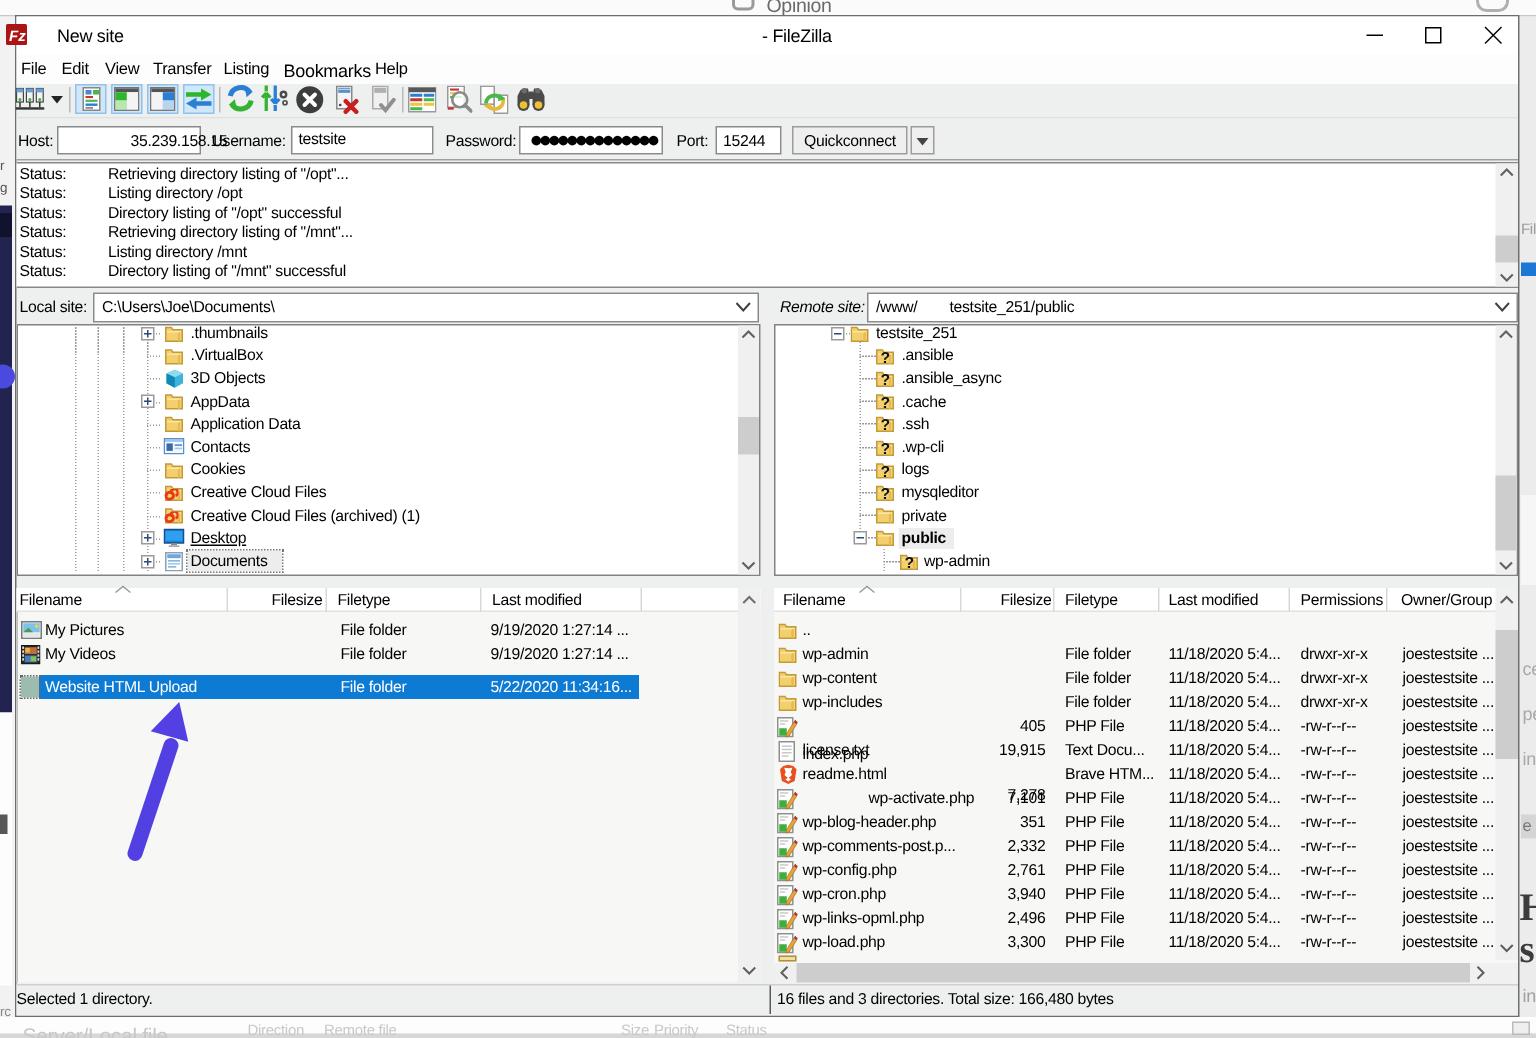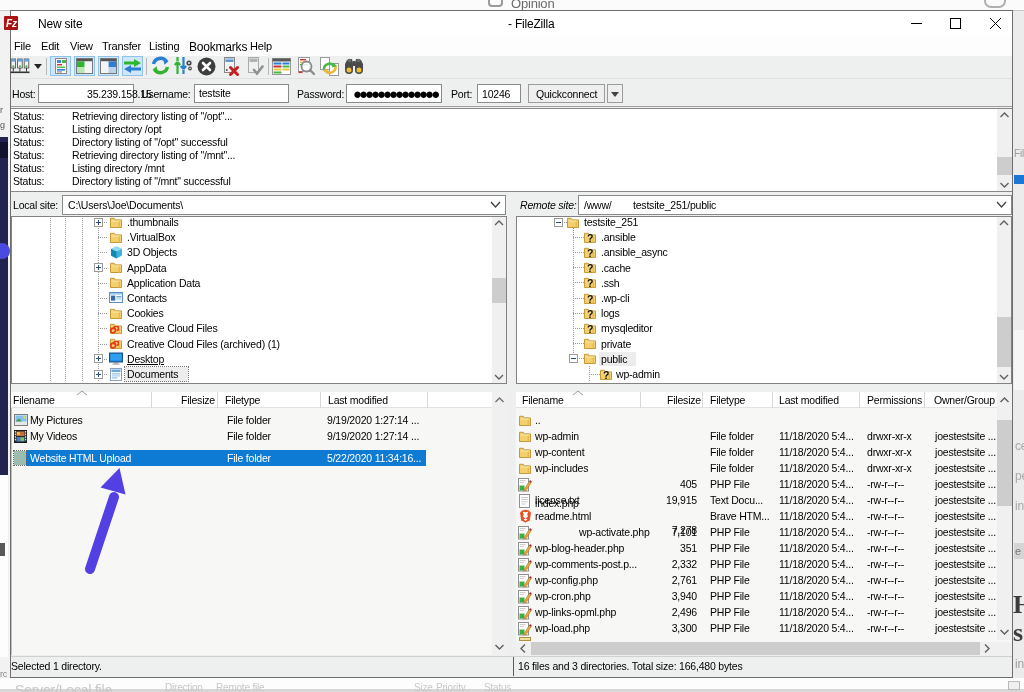--- a/index.html
+++ b/index.html
@@ -210,21 +210,21 @@
 <div class="abs" style="left:38px;top:84px;width:96px;height:19px;background:#fff;border:1px solid #8a8a8a;"></div>
 <div class="txt" style="left:43px;top:89px;margin-left:44px;">35.239.158.15</div>
 <div class="txt" style="left:141px;top:89px;">Username:</div>
 <div class="abs" style="left:194px;top:84px;width:95px;height:19px;background:#fff;border:1px solid #8a8a8a;"></div>
 <div class="txt" style="left:199px;top:88px;">testsite</div>
 <div class="txt" style="left:297px;top:89px;">Password:</div>
 <div class="abs" style="left:346px;top:84px;width:96px;height:19px;background:#fff;border:1px solid #8a8a8a;"></div>
 <div class="txt" style="left:353px;top:86px;font-size:15px;letter-spacing:-3.05px;">●●●●●●●●●●●●●●</div>
 <div class="txt" style="left:451px;top:89px;">Port:</div>
 <div class="abs" style="left:477px;top:84px;width:44px;height:19px;background:#fff;border:1px solid #8a8a8a;"></div>
-<div class="txt" style="left:482px;top:89px;">10246</div>
+<div class="txt" style="left:482px;top:89px;">15244</div>
 <div class="abs" style="left:528px;top:84px;width:77px;height:19px;background:#efefef;border:1px solid #9c9c9c;"></div>
 <div class="txt" style="left:536px;top:89px;">Quickconnect</div>
 <div class="abs" style="left:607px;top:84px;width:16px;height:19px;background:#efefef;border:1px solid #9c9c9c;"></div>
 <div class="abs" style="left:611px;top:92px;width:0;height:0;border-left:4px solid transparent;border-right:4px solid transparent;border-top:5px solid #444;"></div>
 
 <div class="abs" style="left:11px;top:108px;width:1001px;height:84px;background:#fff;border-top:1px solid #888;border-bottom:1px solid #888;"></div>
 <div id="statusmsgs">
 <div class="txt" style="left:13px;top:111px;">Status:</div>
 <div class="txt" style="left:72px;top:111px;">Retrieving directory listing of "/opt"...</div>
 <div class="txt" style="left:13px;top:124px;">Status:</div>
@@ -446,21 +446,21 @@
 <div class="txt" style="left:601px;top:339px;">private</div>
 <div class="abs" style="left:573px;top:358px;width:11px;height:1px;background-image:repeating-linear-gradient(to right,#999 0 1px,transparent 1px 2px);"></div>
 <div class="abs" style="left:569px;top:354px;width:9px;height:9px;background:#fff;border:1px solid #9a9a9a;"></div>
 <div class="abs" style="left:571px;top:358px;width:5px;height:1px;background:#2a4a7a;"></div>
 <svg class="abs" style="left:584px;top:352px;" width="13" height="13" viewBox="0 0 13 13">
       <path d="M0.5 11.5 L0.5 2.3 L4.3 2.3 L5.3 3.9 L11.5 3.9 L11.5 11.5 Z" fill="#f3cf6d" stroke="#c49a38" stroke-width="1"></path>
       <path d="M1.4 5.1 L10.6 5.1" stroke="#fae7a6" stroke-width="1"></path>
       <path d="M8.6 11.5 L8.6 6.3 L10 5 L10 11.5 Z" fill="#e4ba52"></path>
     </svg>
 <div class="abs" style="left:599px;top:352px;width:37px;height:14px;background:#ededed;"></div>
-<div class="txt" style="left:601px;top:354px;">public</div>
+<div class="txt" style="left:601px;top:354px;font-weight:bold;">public</div>
 <div class="abs" style="left:589px;top:374px;width:11px;height:1px;background-image:repeating-linear-gradient(to right,#999 0 1px,transparent 1px 2px);"></div>
 <svg class="abs" style="left:600px;top:368px;" width="13" height="13" viewBox="0 0 13 13">
       <path d="M0.5 11.5 L0.5 2.3 L4.3 2.3 L5.3 3.9 L11.5 3.9 L11.5 11.5 Z" fill="#f3cf6d" stroke="#c49a38" stroke-width="1"></path>
       <path d="M1.4 5.1 L10.6 5.1" stroke="#fae7a6" stroke-width="1"></path>
       <path d="M8.6 11.5 L8.6 6.3 L10 5 L10 11.5 Z" fill="#e4ba52"></path>
       <text x="3" y="10.8" font-family="Liberation Sans" font-size="10.5" font-weight="bold" fill="#111">?</text>
     </svg>
 <div class="txt" style="left:616px;top:369px;">wp-admin</div>
 </div>
 

